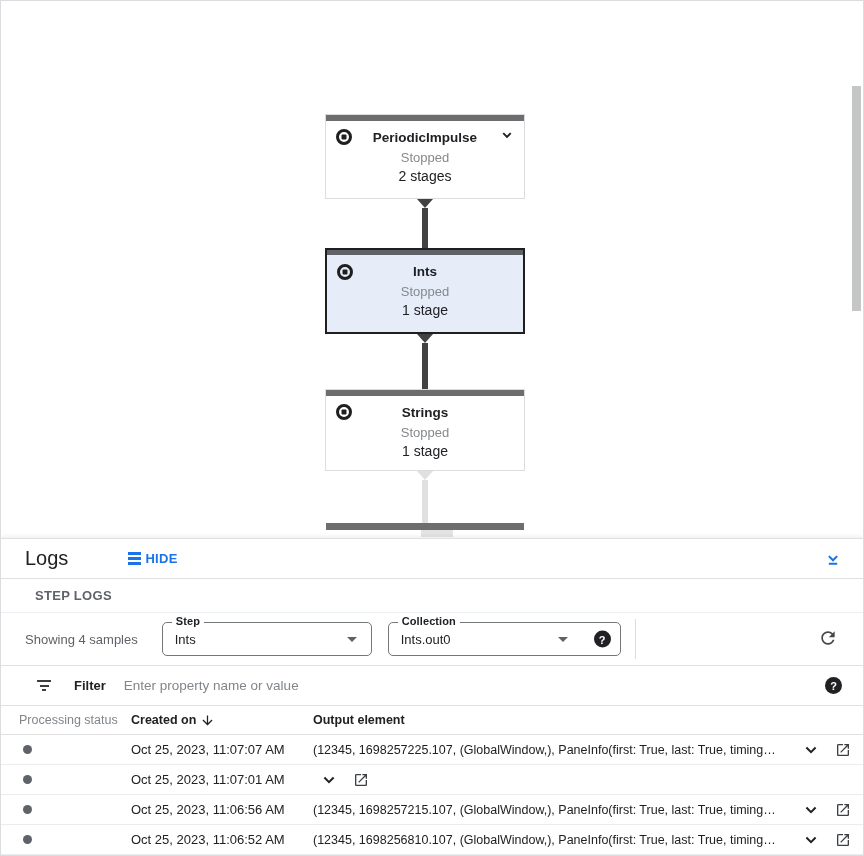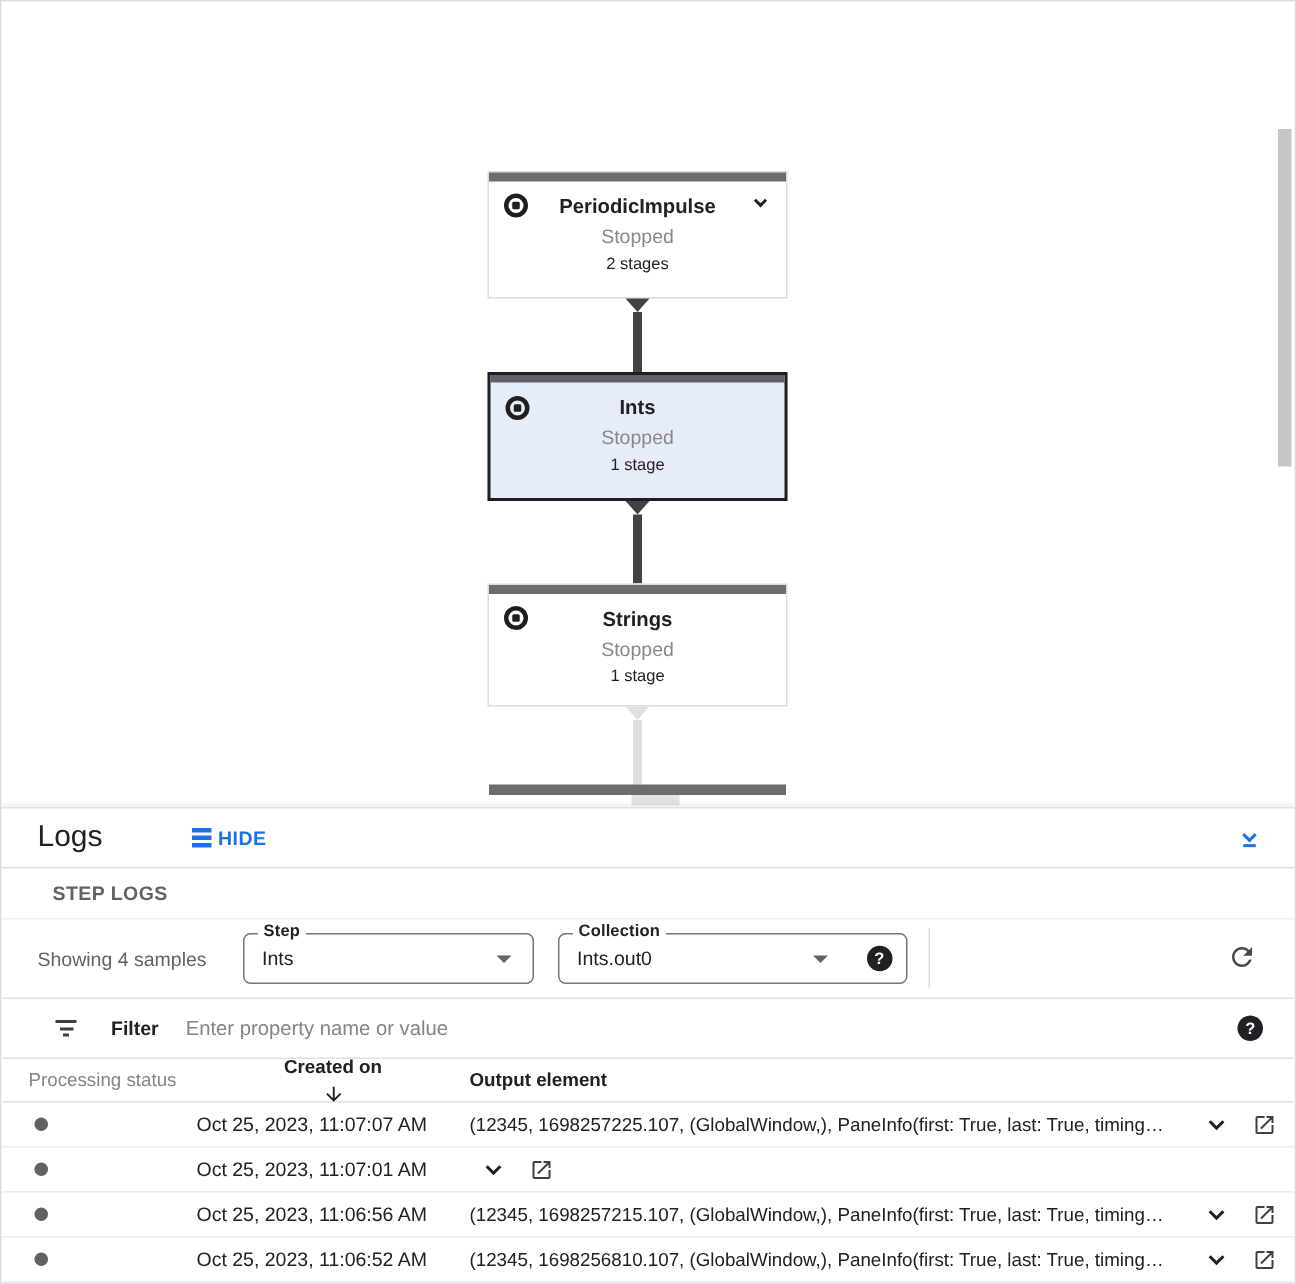--- a/index.html
+++ b/index.html
@@ -50,21 +50,21 @@
     position:absolute; left:10px; top:14px; width:16px; height:16px;
     border:3.5px solid #1f1f1f; border-radius:50%;
   }
   .node-icon::after {
     content:""; position:absolute; left:50%; top:50%; width:5px; height:5px;
     transform:translate(-50%,-50%); background:#1f1f1f; border-radius:1px;
   }
   .node-chevron { position:absolute; right:8px; top:11px; width:18px; height:18px; cursor:pointer; }
   .node-title { margin-top:7px; font-size:13.5px; font-weight:700; color:#202124; line-height:20px; }
   .node-status { font-size:13px; color:#85898d; line-height:19px; }
-  .node-stages { font-size:11px; color:#202124; line-height:19px; }
+  .node-stages { font-size:14px; color:#202124; line-height:19px; }
 
   .edge { position:absolute; left:408px; width:32px; display:flex; flex-direction:column; align-items:center; }
   .edge .arrow-head { width:0; height:0; border-left:8px solid transparent; border-right:8px solid transparent; border-top:9px solid #424242; }
   .edge .edge-line { width:6px; flex:1; background:#424242; }
   .edge.light .arrow-head { border-top-color:#e0e0e0; }
   .edge.light .edge-line { background:#e0e0e0; }
 
   .partial-node-bar { position:absolute; left:325px; top:522px; width:198px; height:7px; background:#6d6d6d; }
   .partial-node-chip { position:absolute; left:420px; top:529px; width:32px; height:7px; background:#e3e3e3; }
   .graph-scrollbar { position:absolute; left:851px; top:85px; width:9px; height:225px; background:#c4c7c5; cursor:pointer; }
@@ -84,21 +84,21 @@
 
   .divider-h { height:1px; background:#e0e0e0; }
 
   .tabs-row { height:34px; display:flex; align-items:stretch; padding-left:10px; border-bottom:1px solid #eceff1; }
   .tab { display:flex; align-items:center; padding:0 24px; font-size:13px; font-weight:700; letter-spacing:.3px;
          color:#5f6368; border:none; background:none; cursor:pointer; font-family:inherit; }
   .tab.active { color:#1a73e8; box-shadow:inset 0 -2px 0 #1a73e8; }
 
   .sampling-row { height:53px; display:flex; align-items:center; border-bottom:1px solid #e0e0e0; }
   .showing-text { margin-left:24px; font-size:13px; color:#5f6368; white-space:nowrap; }
-  .step-select { position:relative; margin-left:24px; width:194px; height:34px; }
+  .step-select { position:relative; margin-left:24px; width:210px; height:34px; }
   .collection-select { position:relative; margin-left:16px; width:233px; height:34px; }
   .select-inline { background:#fff; border:1px solid #747775; border-radius:5px; cursor:pointer; }
   .step-select .caret-down { right:14px; }
   .collection-select .caret-down { right:52px; }
   .help-badge {
     width:17px; height:17px; border-radius:50%; background:#202124; color:#fff;
     font-size:11px; font-weight:700; display:inline-flex; align-items:center; justify-content:center; cursor:pointer;
   }
   .collection-help { position:absolute; right:9px; top:50%; transform:translateY(-50%); }
   .divider-v { width:1px; height:40px; background:#dadce0; margin-left:14px; }
@@ -111,21 +111,21 @@
   .filter-label { margin-left:23px; font-size:13px; font-weight:700; color:#202124; }
   .filter-input {
     margin-left:18px; flex:1; border:none; outline:none; font-family:inherit;
     font-size:13.5px; color:#202124; background:transparent;
   }
   .filter-input::placeholder { color:#80868b; opacity:1; }
   .filter-help { margin-left:12px; margin-right:21px; }
 
   .table-header { height:29px; display:flex; align-items:center; border-bottom:1px solid #e0e0e0; font-size:12.5px; }
   .col-status { width:130px; padding-left:18px; }
-  .col-created { width:182px; display:flex; align-items:center; gap:4px;flex-direction:column; }
+  .col-created { width:182px; display:flex; align-items:center; gap:4px; }
   .col-output { flex:1; }
   .th-muted { color:#80868b; }
   .th-dark { color:#202124; font-weight:700; }
   .sort-arrow { width:15px; height:15px; cursor:pointer; }
 
   .sample-row { height:30px; display:flex; align-items:center; border-bottom:1px solid #ececec; }
   .cell-status { width:130px; padding-left:22px; }
   .status-dot { display:block; width:9px; height:9px; border-radius:50%; background:#5f6368; }
   .cell-created { width:182px; font-size:13px; color:#202124; white-space:nowrap; }
   .cell-output { flex:1; font-size:12.5px; color:#202124; white-space:nowrap; overflow:hidden; text-overflow:ellipsis; }

